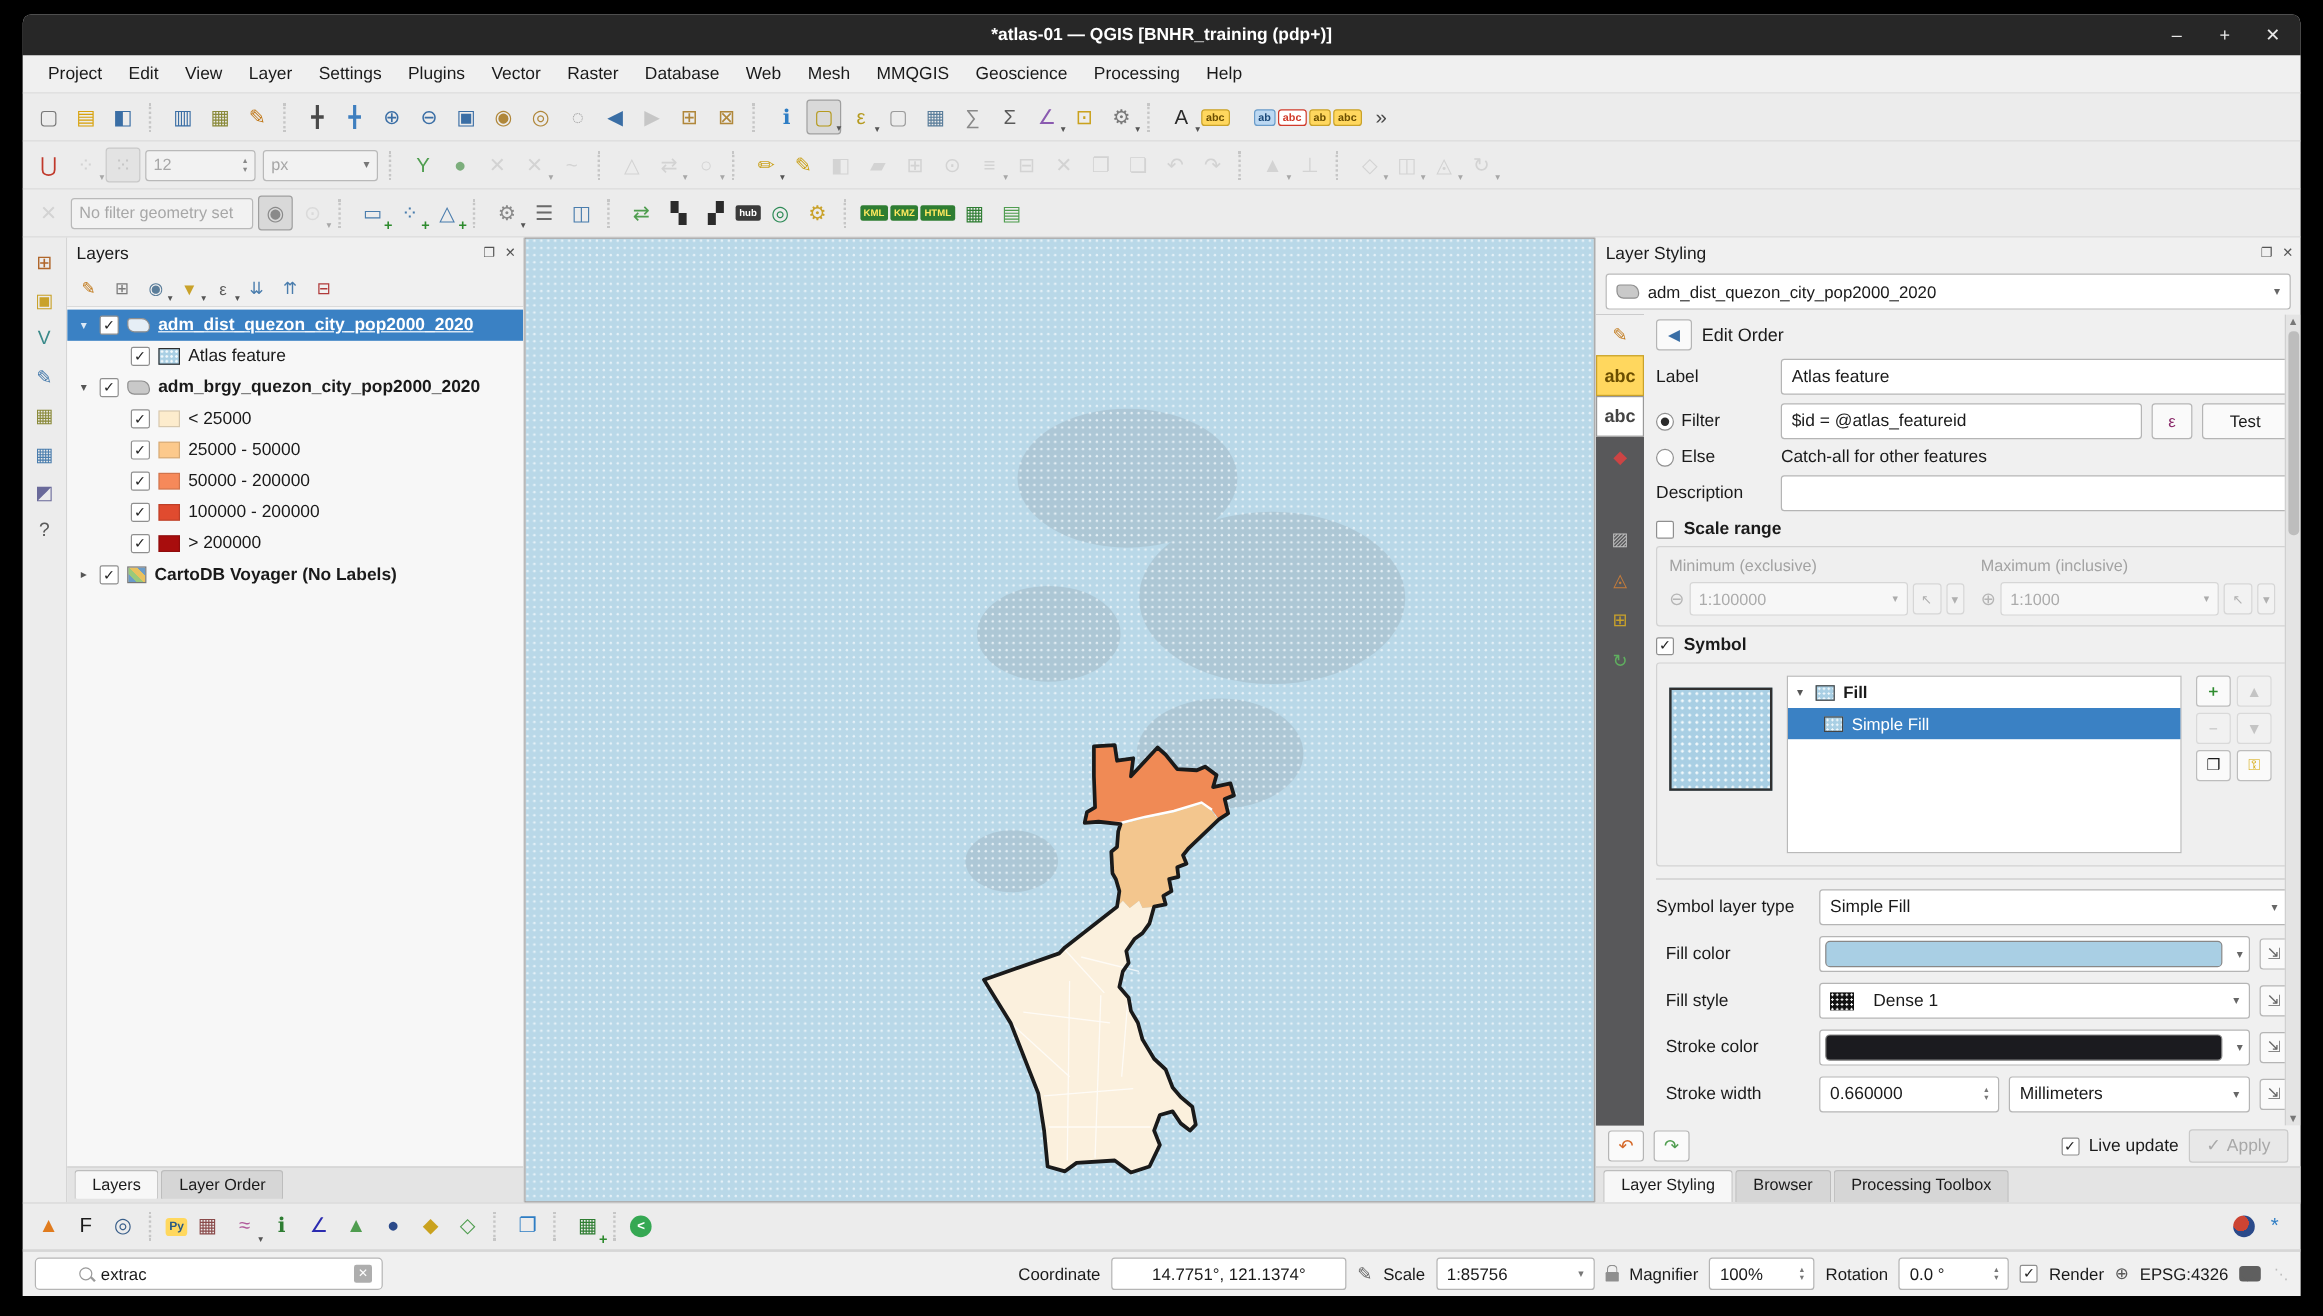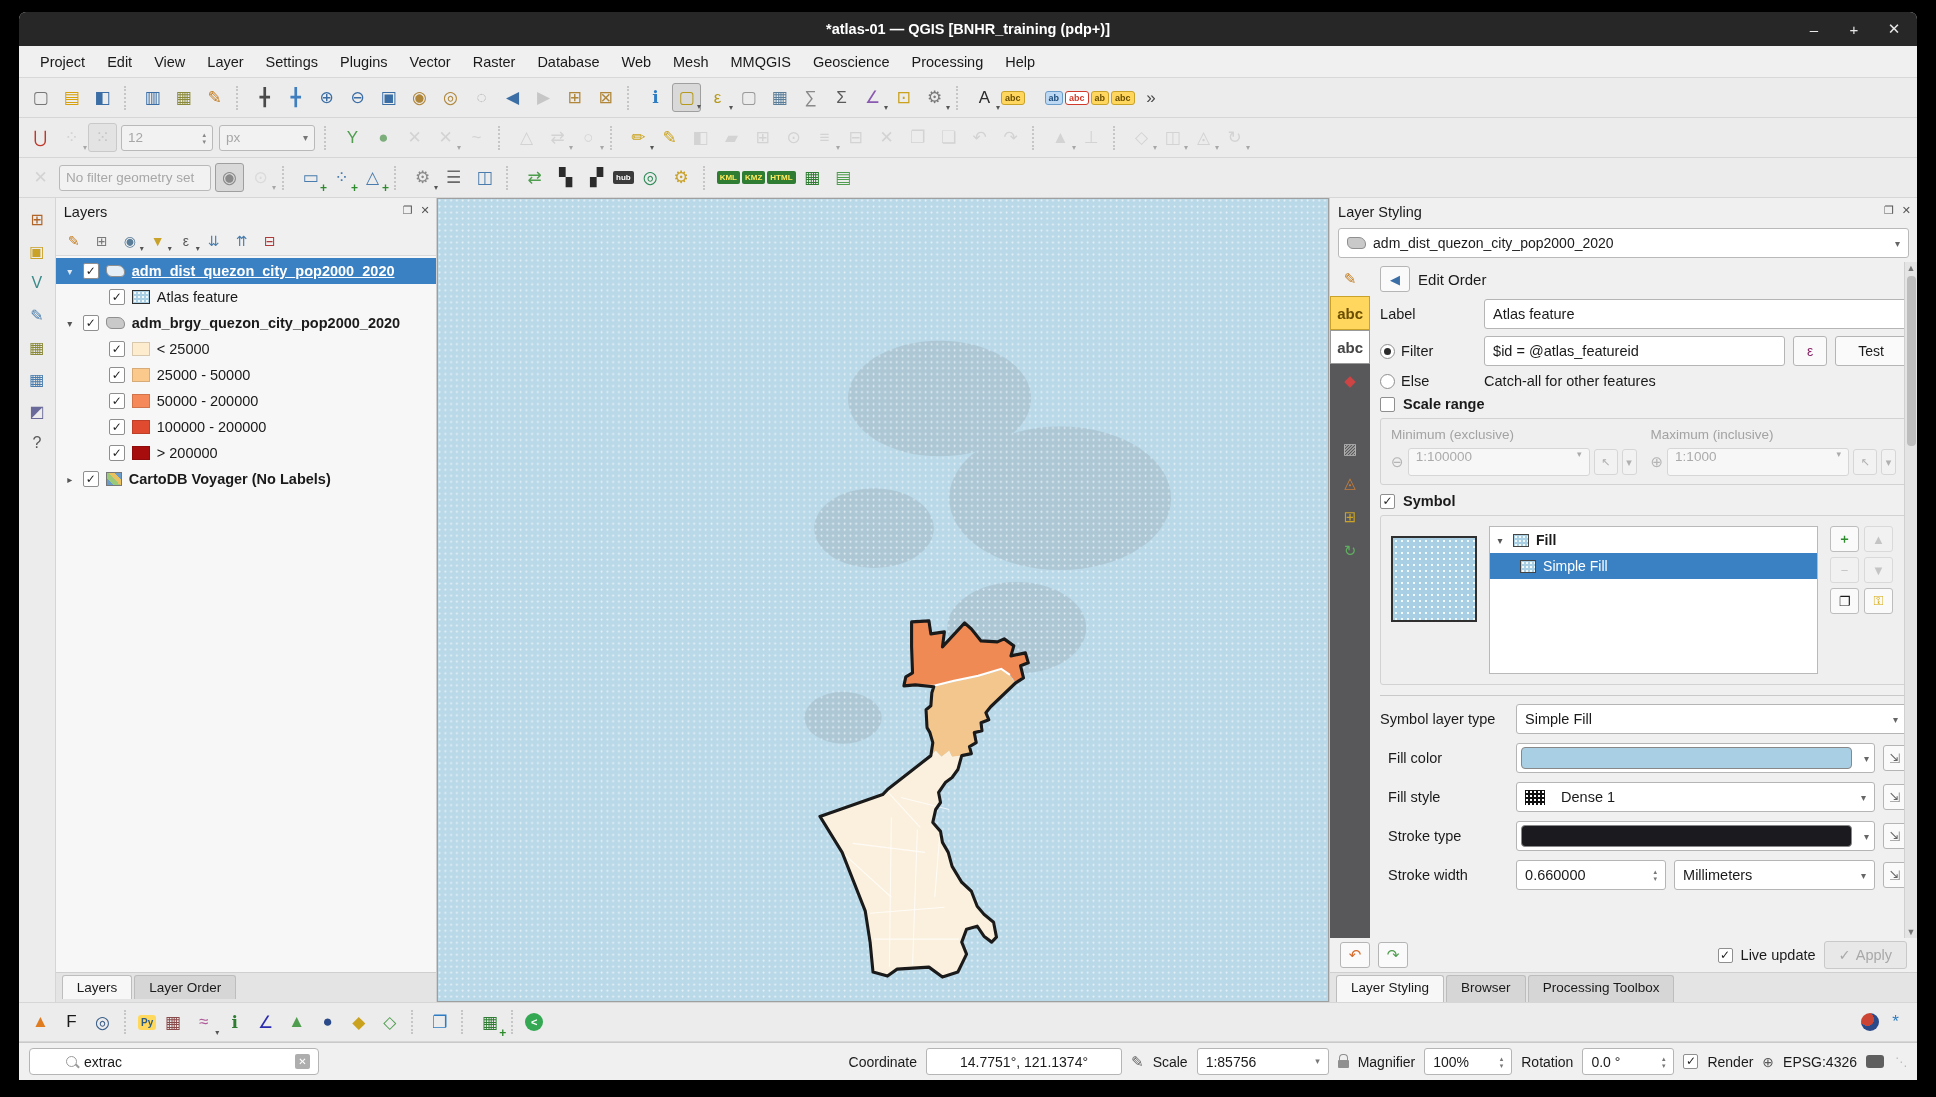--- a/index.html
+++ b/index.html
@@ -111,21 +111,21 @@
   .radio.on::after { content:""; position:absolute; inset:3px; border-radius:50%; background:#2b2b2b; }
   .chk { width:15px; height:15px; border:1px solid #8f8f8f; background:#fff; border-radius:2px;
     font-size:12px; line-height:13px; text-align:center; color:#222; flex:0 0 auto; }
   .gcap { display:flex; align-items:center; gap:8px; font-weight:bold; font-size:14.5px; margin:6px 0; }
   .groupbox { border:1px solid #d2d2d2; border-radius:3px; background:#efefef; padding:8px 10px; margin-bottom:8px; }
   .scale-grid { display:flex; gap:14px; }
   .scol { flex:1; }
   .scol .cap { font-size:13.5px; color:#a3a3a3; margin-bottom:6px; }
   .scol .ctl { display:flex; align-items:center; gap:4px; }
   .scombo2 { flex:1; height:28px; border:1px solid #d6d6d6; background:#f7f7f7; border-radius:3px; color:#ababab;
-    display:flex; align-items:flex-start; padding:0 7px; font-size:13.5px; }
+    display:flex; align-items:center; padding:0 7px; font-size:13.5px; }
   .scombo2 .caret { margin-left:auto; font-size:9px; }
   .mgicon { color:#b5b5b5; font-size:15px; }
   .mini { width:24px; height:26px; border:1px solid #d6d6d6; background:#f2f2f2; border-radius:3px; color:#b0b0b0;
     display:flex; align-items:center; justify-content:center; font-size:11px; }
   .symbox { border:1px solid #d2d2d2; border-radius:3px; background:#efefef; padding:10px; display:flex; gap:12px; }
   .sympreview { width:86px; height:86px; margin-top:10px; background:#a9cfe4; border:2px solid #2f2f2f; flex:0 0 auto;
     background-image:radial-gradient(#f2f9fc 1.1px, transparent 1.3px); background-size:6px 6px; }
   .symtree { flex:1; background:#fff; border:1px solid #b9b9b9; height:148px; font-size:14px; }
   .strow { height:26px; display:flex; align-items:center; gap:7px; padding:0 4px; }
   .strow.sel { background:#3a81c4; color:#fff; }
@@ -504,20 +504,24 @@
             <span class="sqbtn" style="width:34px;color:#8a2a6a">ε</span>
             <span class="sqbtn" style="width:72px">Test</span>
           </div>
           <div class="erow">
             <span class="elabel">
               <span class="radio"></span>
               <span>Else</span>
             </span>
             <span style="font-size:14.5px">Catch-all for other features</span>
           </div>
+          <div class="erow">
+            <span class="elabel">Description</span>
+            <span class="einput"></span>
+          </div>
 
           <div class="gcap">
             <span class="chk"></span>
             <span>Scale range</span>
           </div>
           <div class="groupbox">
             <div class="scale-grid">
               <div class="scol">
                 <div class="cap">Minimum (exclusive)</div>
                 <div class="ctl">
@@ -592,21 +596,21 @@
           <div class="prow">
             <span class="plabel" style="padding-left:8px">Fill style</span>
             <span class="pcombo">
               <span class="dense1"></span>
               <span>Dense 1</span>
               <span class="caret">▾</span>
             </span>
             <span class="ovr">⇲</span>
           </div>
           <div class="prow">
-            <span class="plabel" style="padding-left:8px">Stroke type</span>
+            <span class="plabel" style="padding-left:8px">Stroke color</span>
             <span class="colorbtn">
               <span class="colorbar" style="background: rgb(27, 27, 31);"></span>
               <span class="caret">▾</span>
             </span>
             <span class="ovr">⇲</span>
           </div>
           <div class="prow">
             <span class="plabel" style="padding-left:8px">Stroke width</span>
             <span class="pcombo" style="flex:0 0 150px">
               <span>0.660000</span>

